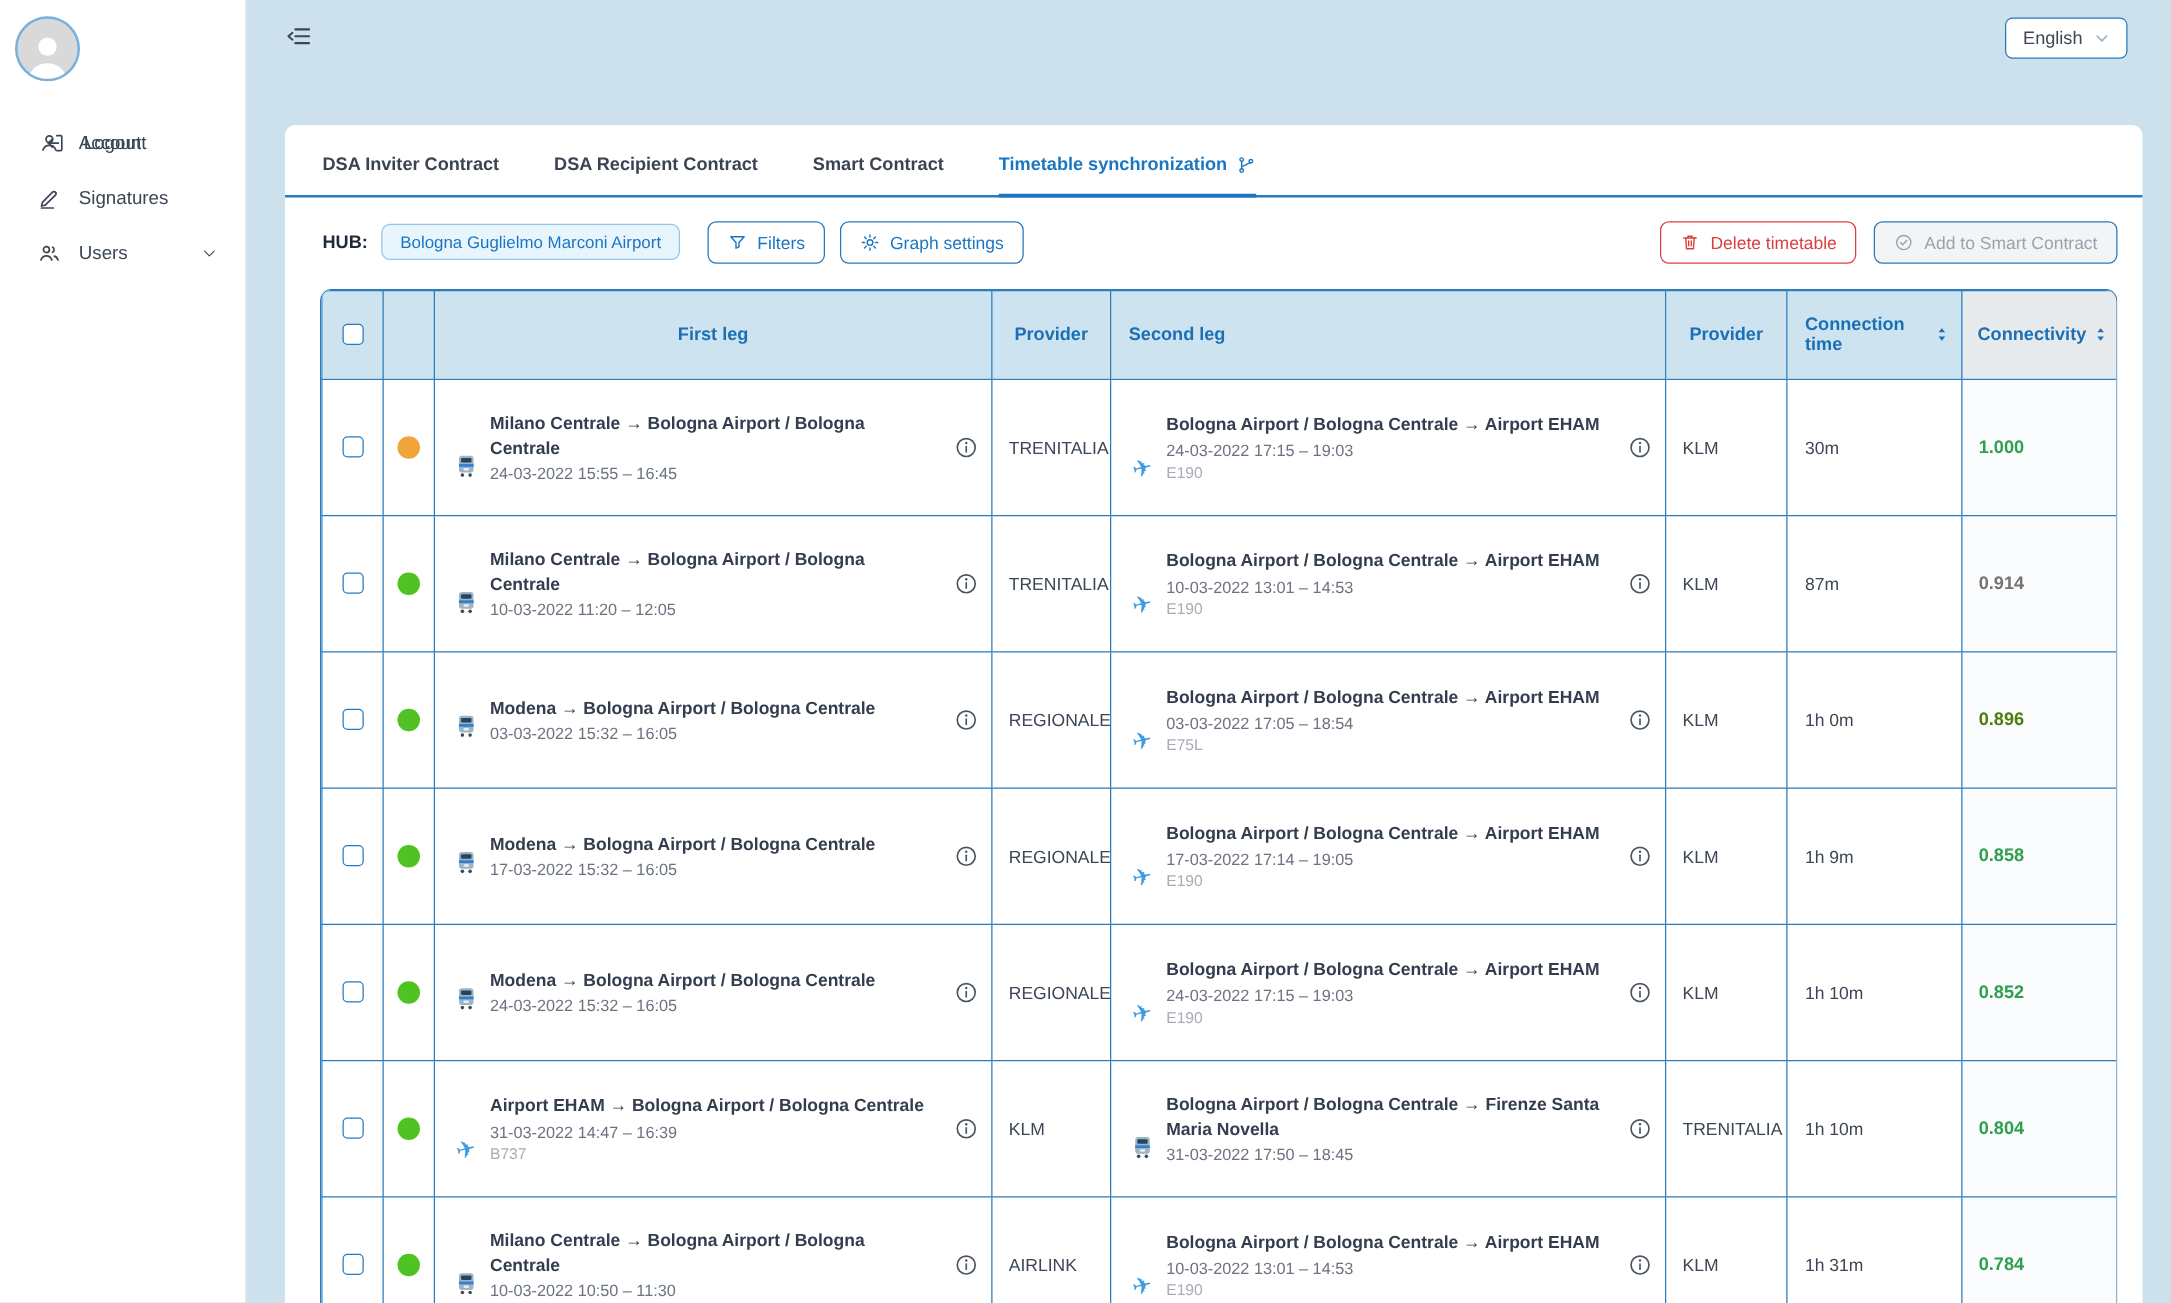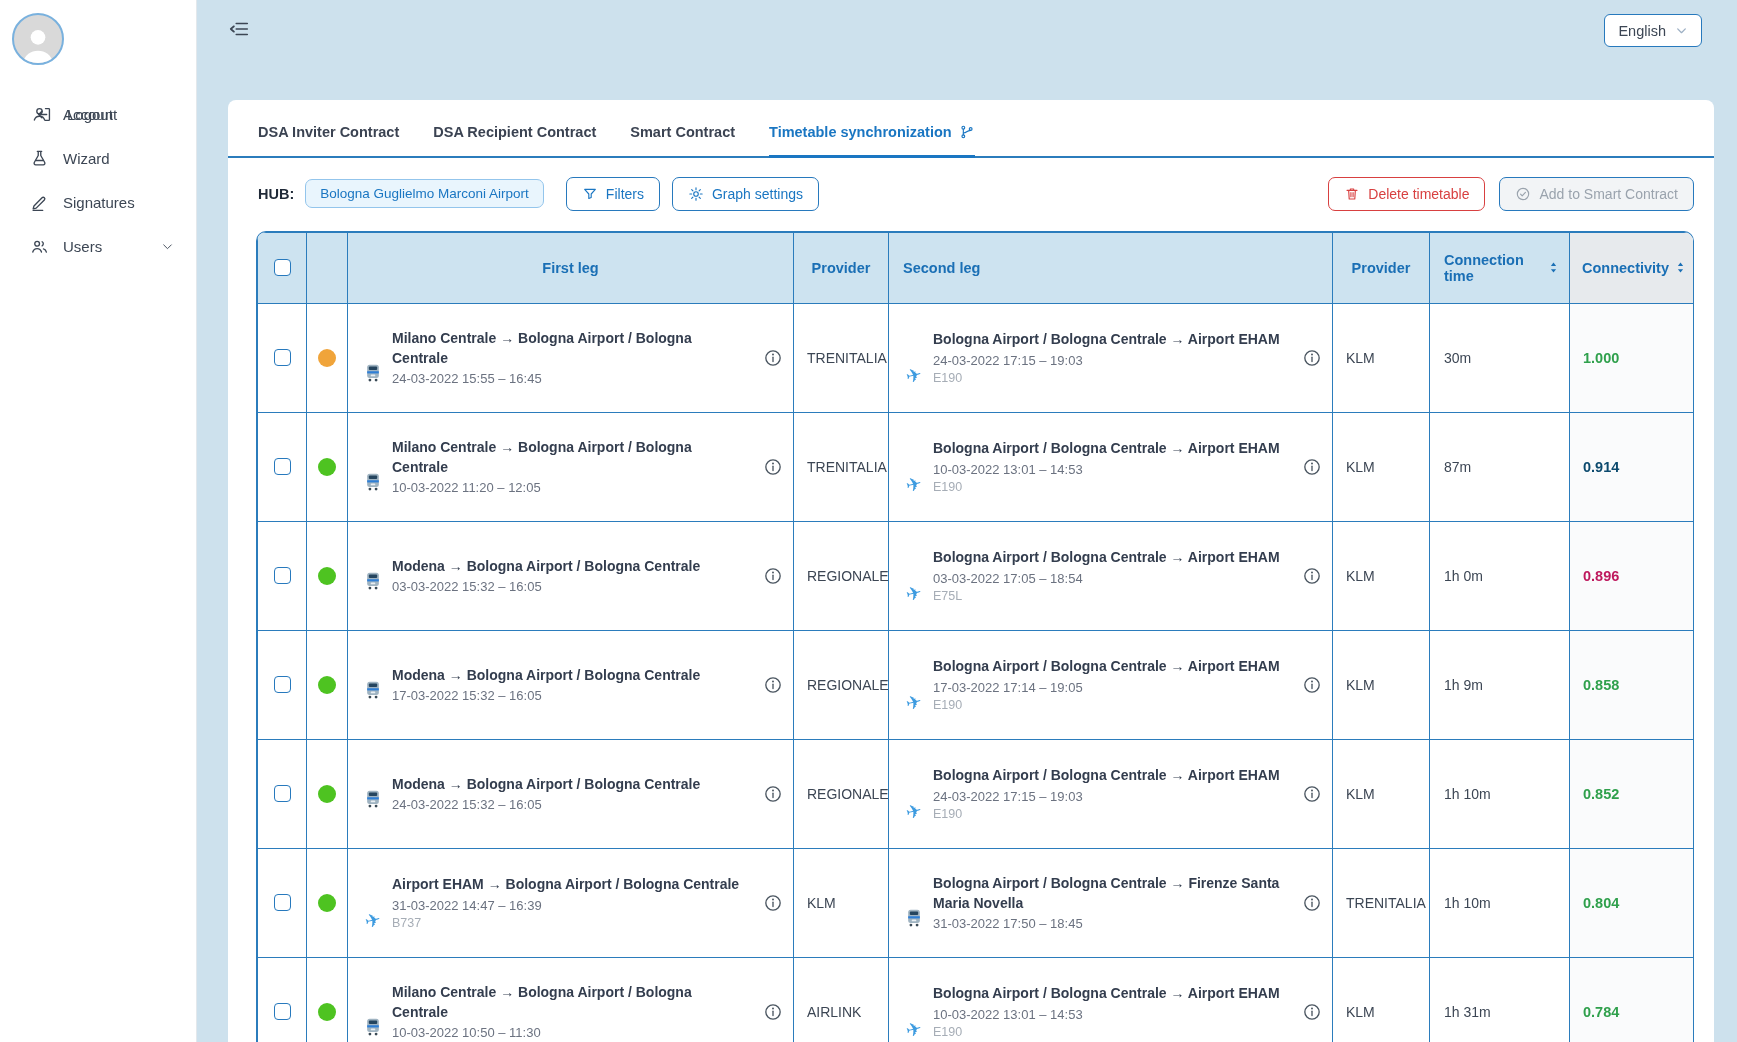--- a/index.html
+++ b/index.html
@@ -25,21 +25,21 @@
   .fold-btn { position:absolute; left:31px; top:18px; width:22px; height:22px; color:#3c4654; cursor:pointer; }
   .lang-btn { position:absolute; right:35px; top:14px; height:33px; background:#fff; border:1px solid #2779bd;
               border-radius:6px; display:flex; align-items:center; gap:9px; padding:0 13px; font-size:14.5px;
               color:#3c4654; cursor:pointer; }
   .lang-btn svg { width:13px; height:13px; color:#9db0c4; }
 
   
   .card { position:absolute; left:31px; top:100px; right:23px; height:1100px; background:#fff;
           border-radius:8px 8px 0 0; }
 
-  .tabs { display:flex; gap:34px; padding:24px 0 0 30px; border-bottom:2px solid #2b7cbc; }
+  .tabs { display:flex; gap:44px; padding:24px 0 0 30px; border-bottom:2px solid #2b7cbc; }
   .tab { font-size:14.5px; font-weight:bold; color:#3b4352; padding-bottom:15px; cursor:pointer;
          border-bottom:3px solid transparent; margin-bottom:-2.5px; display:flex; align-items:center; gap:7px; }
   .tab.active { color:#1a76c2; border-bottom-color:#1a76c2; }
   .tab svg { width:16px; height:16px; }
 
   .toolbar { display:flex; align-items:center; padding:19px 20px 15px 30px; }
   .hub-label { font-size:14.5px; font-weight:bold; color:#1f2937; }
   .hub-chip { margin-left:11px; padding:6px 14px; border-radius:7px; background:#e9f5fd; border:1px solid #93c5ec;
               color:#1a76c2; font-size:13.5px; cursor:pointer; }
   .btn { height:34px; border-radius:7px; border:1px solid #2779bd; background:#fff; color:#1a76c2;
@@ -95,30 +95,20 @@
   </div>
   <div class="nav" id="sidebar-nav">
   <div class="nav-item ">
     <span style="display:flex">
           <svg viewBox="0 0 24 24" fill="none" stroke="currentColor" stroke-width="1.7" stroke-linecap="round" stroke-linejoin="round">
             <circle cx="12" cy="8" r="3.4"></circle>
             <path d="M5.5 19c1-3.2 3.5-4.8 6.5-4.8s5.5 1.6 6.5 4.8"></path>
           </svg>
         </span>
     <span>Account</span>
-
-  </div>
-  <div class="nav-item ">
-    <span style="display:flex">
-          <svg viewBox="0 0 24 24" fill="none" stroke="currentColor" stroke-width="1.7" stroke-linecap="round" stroke-linejoin="round">
-            <path d="M9.3 3h5.4M10.4 3v5.2l-5 8.9A2 2 0 0 0 7.2 20h9.6a2 2 0 0 0 1.8-2.9l-5-8.9V3"></path>
-            <path d="M7.6 14.5h8.8"></path>
-          </svg>
-        </span>
-    <span>Wizard</span>
 
   </div>
   <div class="nav-item ">
     <span style="display:flex">
           <svg viewBox="0 0 24 24" fill="none" stroke="currentColor" stroke-width="1.7" stroke-linecap="round" stroke-linejoin="round">
             <path d="M5 16.3L15.2 6a2 2 0 0 1 2.9 2.9L7.8 19.1 4 20z"></path>
             <path d="M4 22h12"></path>
           </svg>
         </span>
     <span>Signatures</span>
@@ -365,21 +355,21 @@
     </div>
     <span class="info-icon"><svg viewBox="0 0 24 24" fill="none" stroke="currentColor" stroke-width="1.6">
                       <circle cx="12" cy="12" r="8.6"></circle>
                       <path d="M12 11v5.2" stroke-linecap="round"></path>
                       <circle cx="12" cy="7.7" r="1.15" fill="currentColor" stroke="none"></circle>
                     </svg></span>
   </div>
               </td>
     <td class="c-prov">KLM</td>
     <td class="c-time">87m</td>
-    <td class="c-conn" style="color:#0c4a6e">0.914</td>
+    <td class="c-conn" style="color:#737373">0.914</td>
   </tr>
   <tr>
     <td class="c-check"><span class="checkbox"></span></td>
     <td class="c-status"><span class="dot" style="background:#4ec321"></span></td>
     <td>
   <div class="leg first">
     <div class="leg-main">
       <span class="mode-icon"><svg viewBox="0 0 24 23" style="width:20px;height:20px">
                         <rect x="5" y="1.5" width="14" height="16" rx="3" fill="#9fb3c1"></rect>
                         <rect x="7" y="3.6" width="10" height="4.2" rx="1.2" fill="#25455f"></rect>
@@ -414,21 +404,21 @@
     </div>
     <span class="info-icon"><svg viewBox="0 0 24 24" fill="none" stroke="currentColor" stroke-width="1.6">
                       <circle cx="12" cy="12" r="8.6"></circle>
                       <path d="M12 11v5.2" stroke-linecap="round"></path>
                       <circle cx="12" cy="7.7" r="1.15" fill="currentColor" stroke="none"></circle>
                     </svg></span>
   </div>
               </td>
     <td class="c-prov">KLM</td>
     <td class="c-time">1h 0m</td>
-    <td class="c-conn" style="color:#be185d">0.896</td>
+    <td class="c-conn" style="color:#4d7c0f">0.896</td>
   </tr>
   <tr>
     <td class="c-check"><span class="checkbox"></span></td>
     <td class="c-status"><span class="dot" style="background:#4ec321"></span></td>
     <td>
   <div class="leg first">
     <div class="leg-main">
       <span class="mode-icon"><svg viewBox="0 0 24 23" style="width:20px;height:20px">
                         <rect x="5" y="1.5" width="14" height="16" rx="3" fill="#9fb3c1"></rect>
                         <rect x="7" y="3.6" width="10" height="4.2" rx="1.2" fill="#25455f"></rect>

